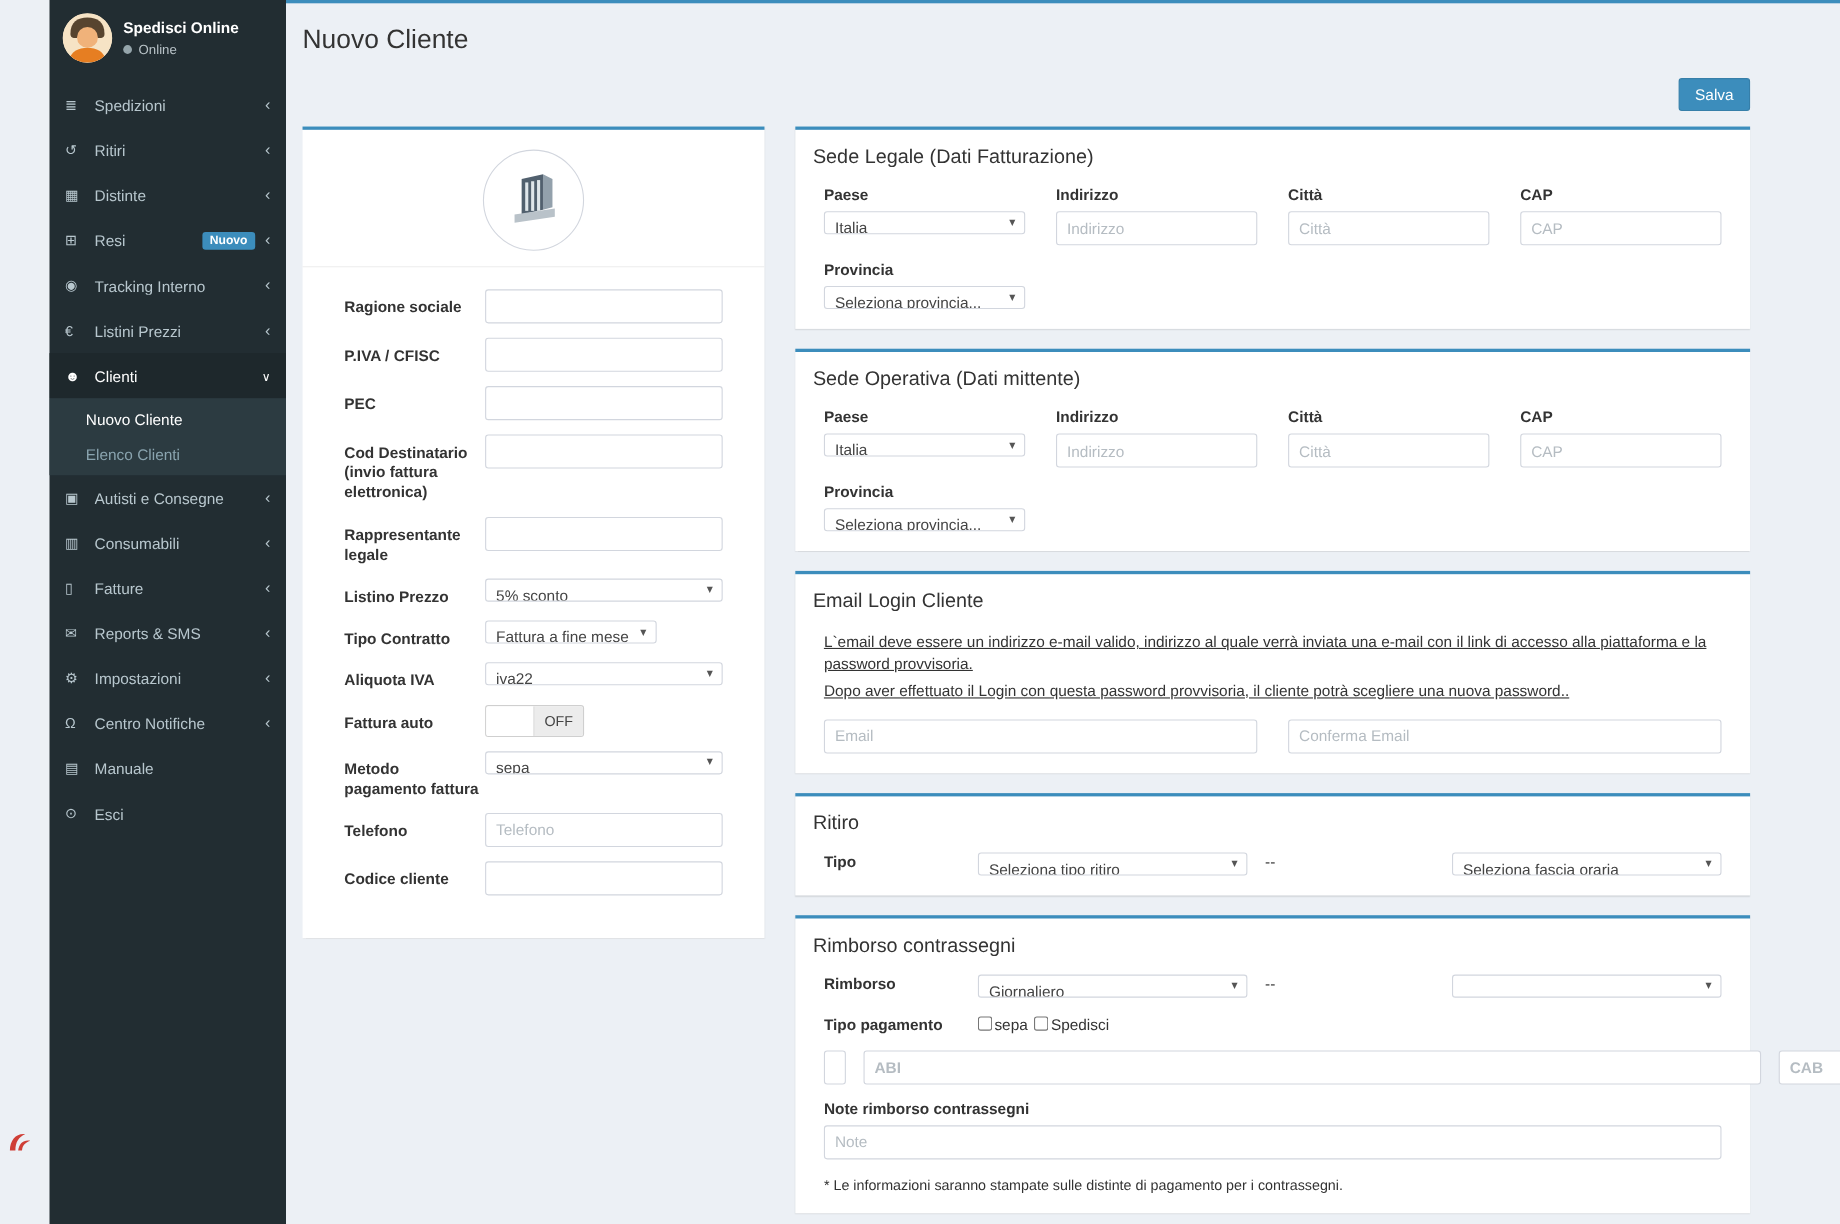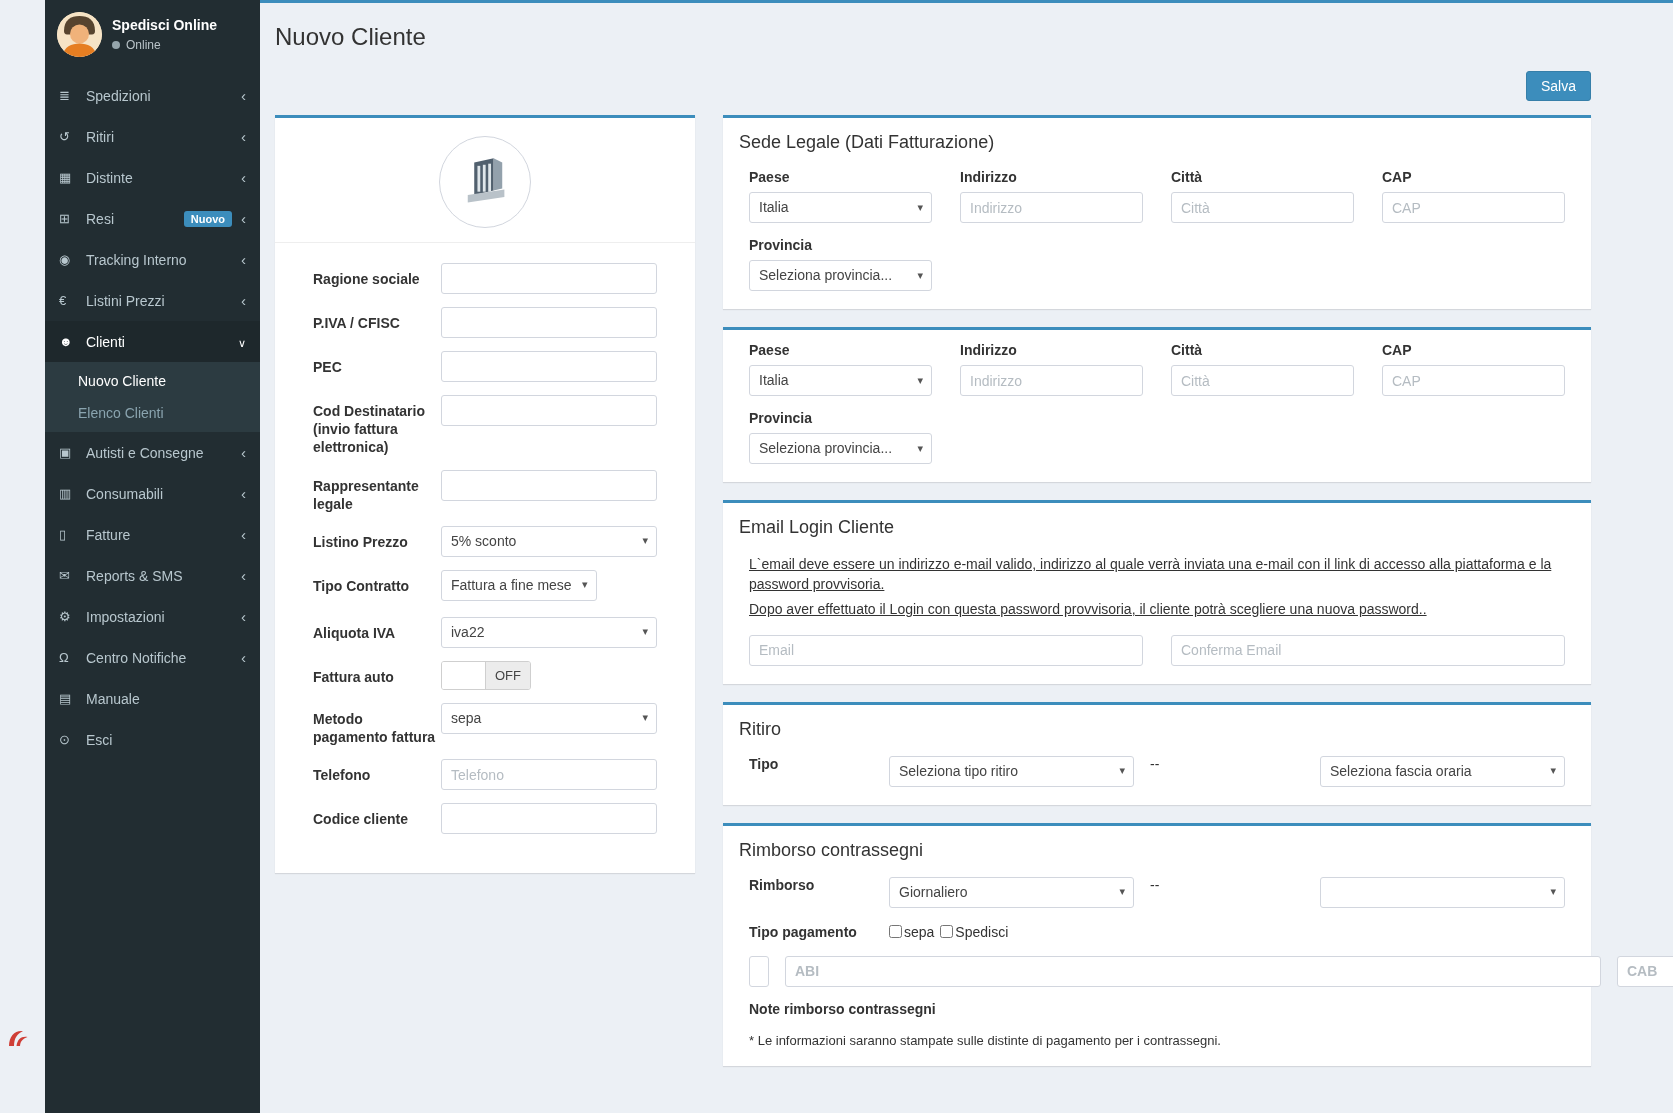--- a/index.html
+++ b/index.html
@@ -53,21 +53,21 @@
                     margin:18px auto 14px; display:flex; align-items:center; justify-content:center;
                     background:#fff; }
   hr.divider { border:0; border-top:1px solid #eee; margin:0 0 20px; }
   .frow { display:flex; padding:0 38px; margin-bottom:13px; align-items:flex-start; }
   .flabel { width:128px; flex-shrink:0; font-weight:bold; padding-top:7px; line-height:1.3; }
   .fctrl { flex:1; min-width:0; }
 
   input.tinput { display:block; width:100%; height:31px; padding:5px 9px; border:1px solid #d2d6de;
                  border-radius:3px; font:inherit; font-size:14px; color:#555; background:#fff; }
   input.tinput::placeholder { color:#b5bcc2; }
-  .sel { position:relative; height:31px; border:1px solid #d2d6de; border-radius:3px; background:#fff;
+  .sel { position:relative; height:21px; border:1px solid #d2d6de; border-radius:3px; background:#fff;
          padding:6px 24px 0 9px; color:#444; cursor:pointer; white-space:nowrap; overflow:hidden; }
   .sel::after { content:"▾"; position:absolute; right:8px; top:50%; transform:translateY(-55%);
                 font-size:11px; color:#555; }
   .sel.inline { display:inline-block; width:auto; min-width:130px; }
   .toggle { display:flex; width:90px; height:29px; border:1px solid #cfcfcf; border-radius:3px;
             overflow:hidden; cursor:pointer; background:#fff; }
   .toggle-handle { width:44px; background:#fff; border-right:1px solid #cfcfcf; }
   .toggle-off { flex:1; background:#ececec; color:#444; display:flex; align-items:center;
                 justify-content:center; font-size:13px; }
 
@@ -336,20 +336,21 @@
               </div>
               <div class="pgrid second">
                 <div class="pcol-quarter">
                   <label class="blabel">Provincia</label>
                   <div class="sel">Seleziona provincia...</div>
                 </div>
               </div>
             </section>
 
             <section class="panel">
+              <h2>Sede Operativa (Dati mittente)</h2>
               <div class="pgrid">
                 <div class="pcol">
                   <label class="blabel">Paese</label>
                   <div class="sel">Italia</div>
                 </div>
                 <div class="pcol">
                   <label class="blabel">Indirizzo</label>
                   <input class="tinput" placeholder="Indirizzo" style="">
                 </div>
                 <div class="pcol">
@@ -411,20 +412,21 @@
                 </div>
               </div>
               <div class="bank-row">
                 <input class="tinput bank-iban" placeholder="IBAN" style="">
                 <input class="tinput bank-small" placeholder="ABI" style="">
                 <input class="tinput bank-small" placeholder="CAB" style="">
 
               </div>
               <div class="note-wrap mt14">
                 <label class="blabel">Note rimborso contrassegni</label>
+                <input class="tinput" placeholder="Note" style="">
               </div>
               <div class="footnote">* Le informazioni saranno stampate sulle distinte di pagamento per i contrassegni.</div>
             </section>
 
           </div>
         </div>
       </div>
     </div>
   </main>
 </div>

